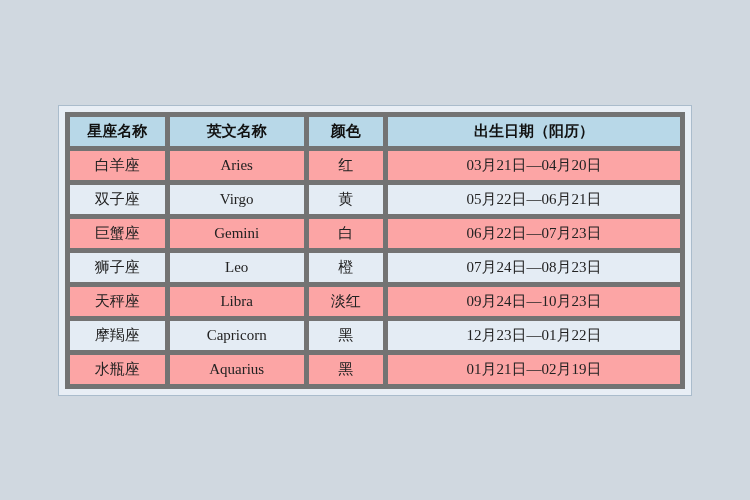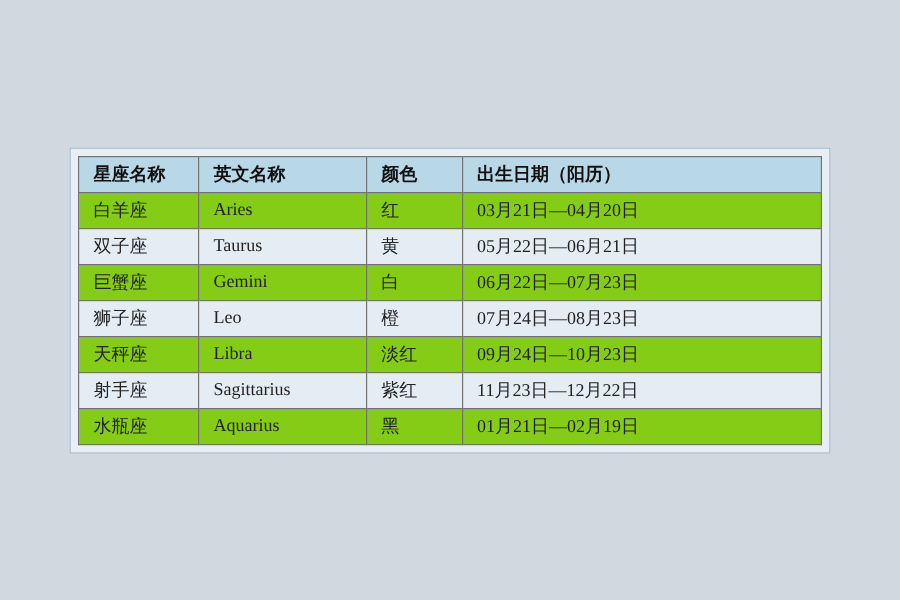--- a/index.html
+++ b/index.html
@@ -19,37 +19,37 @@
       border: 1px solid #aabccc;
       padding: 6px;
     }
 
     table {
       border-collapse: collapse;
       width: 620px;
     }
 
     th, td {
-      border: 1px solid #737373;
+      border: 5px solid #737373;
       padding: 5px 12px;
-      text-align: left;
+      text-align: center;
       font-size: 15px;
       color: #222;
       white-space: nowrap;
     }
 
     thead tr th {
       background-color: #b8d8e8;
       font-weight: bold;
       font-size: 15px;
       color: #111;
     }
 
     tbody tr {
-      background-color: #84cc16;
+      background-color: #fca5a5;
     }
 
     tbody tr:nth-child(even) {
       background-color: #e4ecf4;
     }
 
     .col-cn { width: 100px; }
     .col-en { width: 140px; }
     .col-color { width: 80px; }
     .col-date { width: 300px; }
@@ -69,21 +69,21 @@
     </thead>
     <tbody id="table-body">
     <tr>
           <td>白羊座</td>
           <td>Aries</td>
           <td>红</td>
           <td>03月21日—04月20日</td>
         </tr>
         <tr>
           <td>双子座</td>
-          <td>Taurus</td>
+          <td>Virgo</td>
           <td>黄</td>
           <td>05月22日—06月21日</td>
         </tr>
         <tr>
           <td>巨蟹座</td>
           <td>Gemini</td>
           <td>白</td>
           <td>06月22日—07月23日</td>
         </tr>
         <tr>
@@ -92,24 +92,24 @@
           <td>橙</td>
           <td>07月24日—08月23日</td>
         </tr>
         <tr>
           <td>天秤座</td>
           <td>Libra</td>
           <td>淡红</td>
           <td>09月24日—10月23日</td>
         </tr>
         <tr>
-          <td>射手座</td>
-          <td>Sagittarius</td>
-          <td>紫红</td>
-          <td>11月23日—12月22日</td>
+          <td>摩羯座</td>
+          <td>Capricorn</td>
+          <td>黑</td>
+          <td>12月23日—01月22日</td>
         </tr>
         <tr>
           <td>水瓶座</td>
           <td>Aquarius</td>
           <td>黑</td>
           <td>01月21日—02月19日</td>
         </tr>
       </tbody>
   </table>
 </div>

